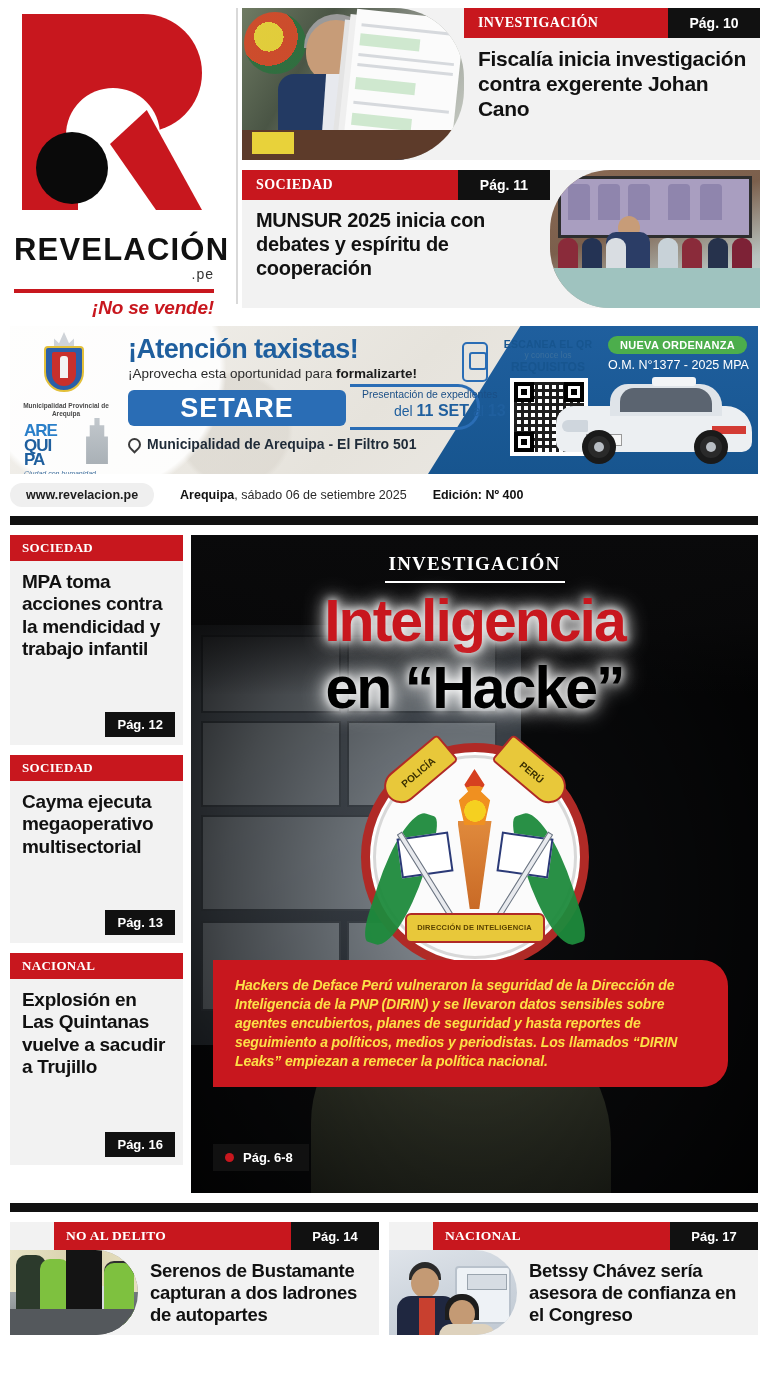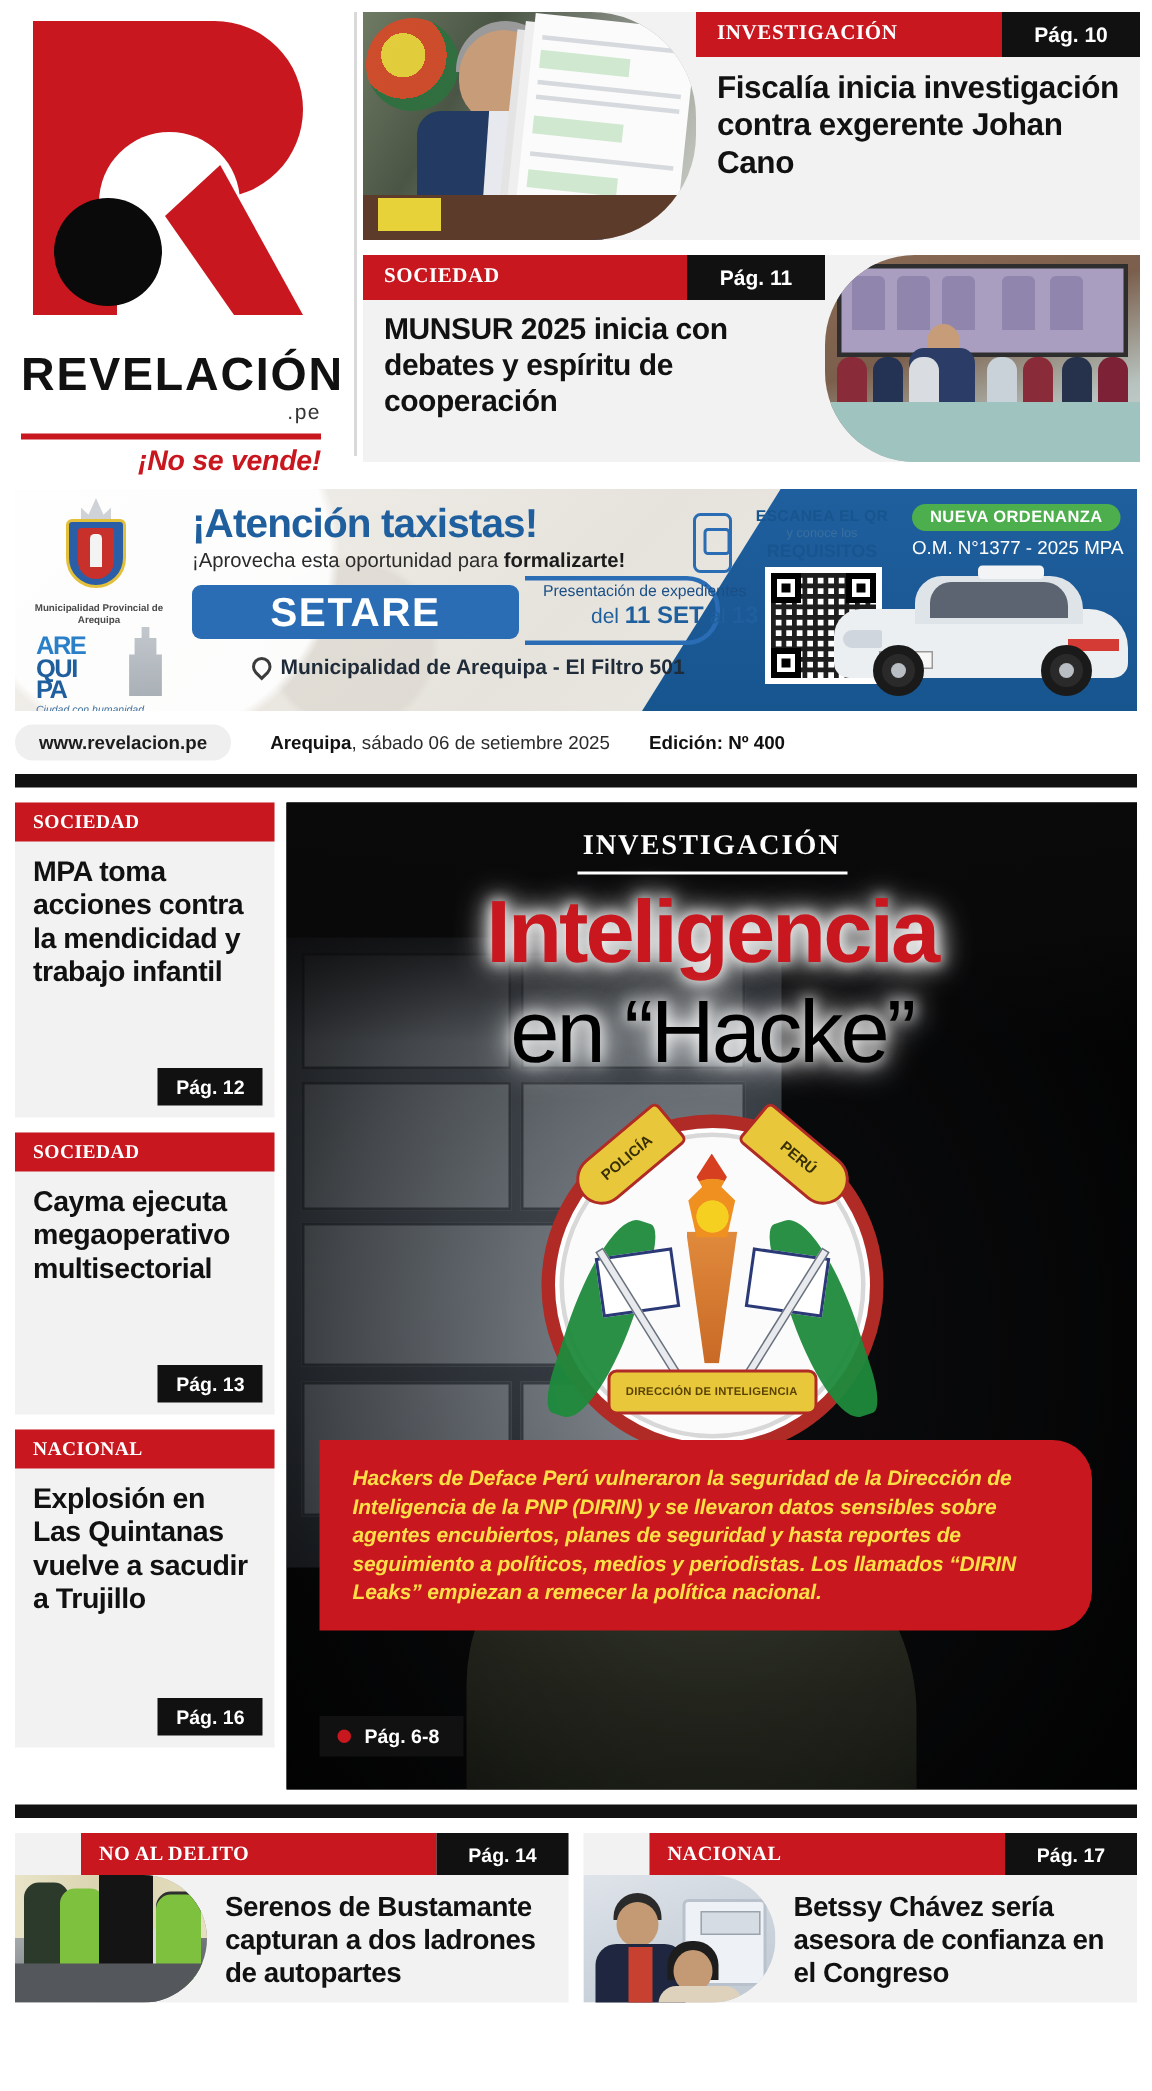--- a/index.html
+++ b/index.html
@@ -133,21 +133,21 @@
   .ad-sub b { color:#1b1b1b; }
   .ad-setare {
     position:absolute; left:118px; top:64px; width:218px; height:36px;
     background:#2a6db5; border-radius:6px; color:#fff; font-weight:bold;
     font-size:27px; letter-spacing:1px; display:flex; align-items:center; justify-content:center;
   }
   .ad-pres { position:absolute; left:352px; top:62px; font-size:10.5px; color:#1b4f86; }
   .ad-dates { position:absolute; left:352px; top:76px; font-size:16px; color:#1f5f9e; font-weight:bold;margin-left:32px; }
   .ad-dates .lite { font-weight:normal; font-size:14px; }
   .ad-bracket { position:absolute; left:340px; top:58px; width:130px; height:46px; border:3px solid #2a6db5; border-left:none; border-radius:0 22px 22px 0; }
-  .ad-loc { position:absolute; left:118px; top:110px; font-size:14px; color:#1f2b38; font-weight:bold; display:flex; align-items:center; gap:6px;margin-left:40px; }
+  .ad-loc { position:absolute; left:118px; top:110px; font-size:14px; color:#1f2b38; font-weight:bold; display:flex; align-items:center; gap:6px; }
   .pin { width:13px; height:13px; border:2px solid #3b3b3b; border-radius:50% 50% 50% 0; transform:rotate(-45deg); display:inline-block; }
 
   .ad-qr-label { position:absolute; left:478px; top:12px; width:120px; text-align:center; }
   .qr-l1 { font-size:10.5px; font-weight:bold; color:#17558f; letter-spacing:.2px; }
   .qr-l2 { font-size:8.5px; color:#3a6f9e; }
   .qr-l3 { font-size:12px; font-weight:bold; color:#17558f; }
   .ad-phone { position:absolute; left:452px; top:16px; width:26px; height:40px; border:2px solid #2a6db5; border-radius:5px; }
   .ad-phone:after { content:""; position:absolute; left:5px; top:8px; width:14px; height:14px; border:2px solid #2a6db5; border-radius:3px; }
   .ad-qr { position:absolute; left:500px; top:52px; width:78px; height:78px; background:#fff; padding:4px; }
   .ad-qr .qrgrid { width:100%; height:100%;
@@ -218,21 +218,21 @@
   }
   .hero-kicker-rule { position:absolute; left:50%; transform:translateX(-50%); top:46px; width:180px; height:2px; background:#fff; }
   .hero-title {
     position:absolute; left:0; right:0; top:58px; text-align:center;
     font-weight:bold; font-size:59px; line-height:0.96; letter-spacing:-2px;
     color:#C8171E;
     text-shadow: 0 0 9px #fff, 0 0 16px #fff, 0 0 24px rgba(255,255,255,.85);
   }
   .hero-title2 {
     position:absolute; left:0; right:0; top:125px; text-align:center;
-    font-weight:normal; font-size:59px; line-height:0.96; letter-spacing:-2px;
+    font-weight:bold; font-size:59px; line-height:0.96; letter-spacing:-2px;
     color:#000;
     text-shadow: 0 0 9px #fff, 0 0 17px #fff, 0 0 26px rgba(255,255,255,.9);
   }
 
   
   .emblem { position:absolute; left:50%; transform:translateX(-50%); top:208px; width:228px; height:228px; }
   .em-ring { position:absolute; inset:0; border-radius:50%; background:#fbfbfb; border:9px solid #b02a26;
      box-shadow: inset 0 0 0 3px #fff, inset 0 0 0 6px #d8d8d8; }
   .em-band {
     position:absolute; top:12px; width:78px; height:34px; background:#e8c83a; border:2px solid #b02a26;

